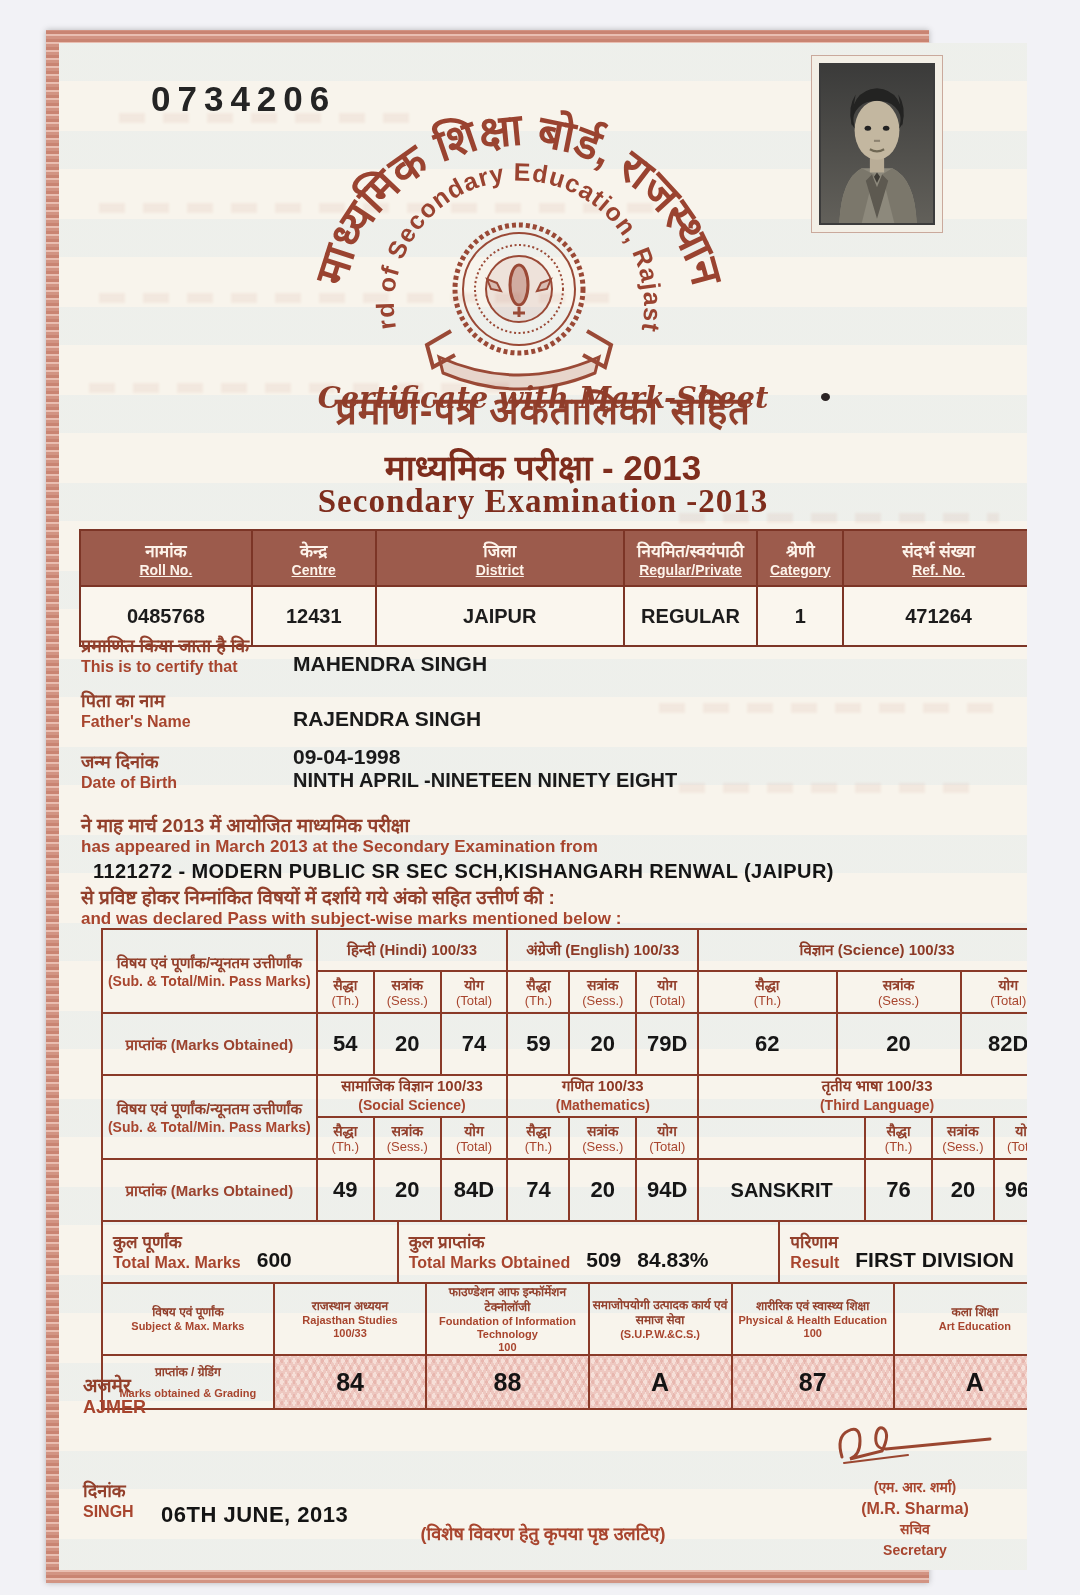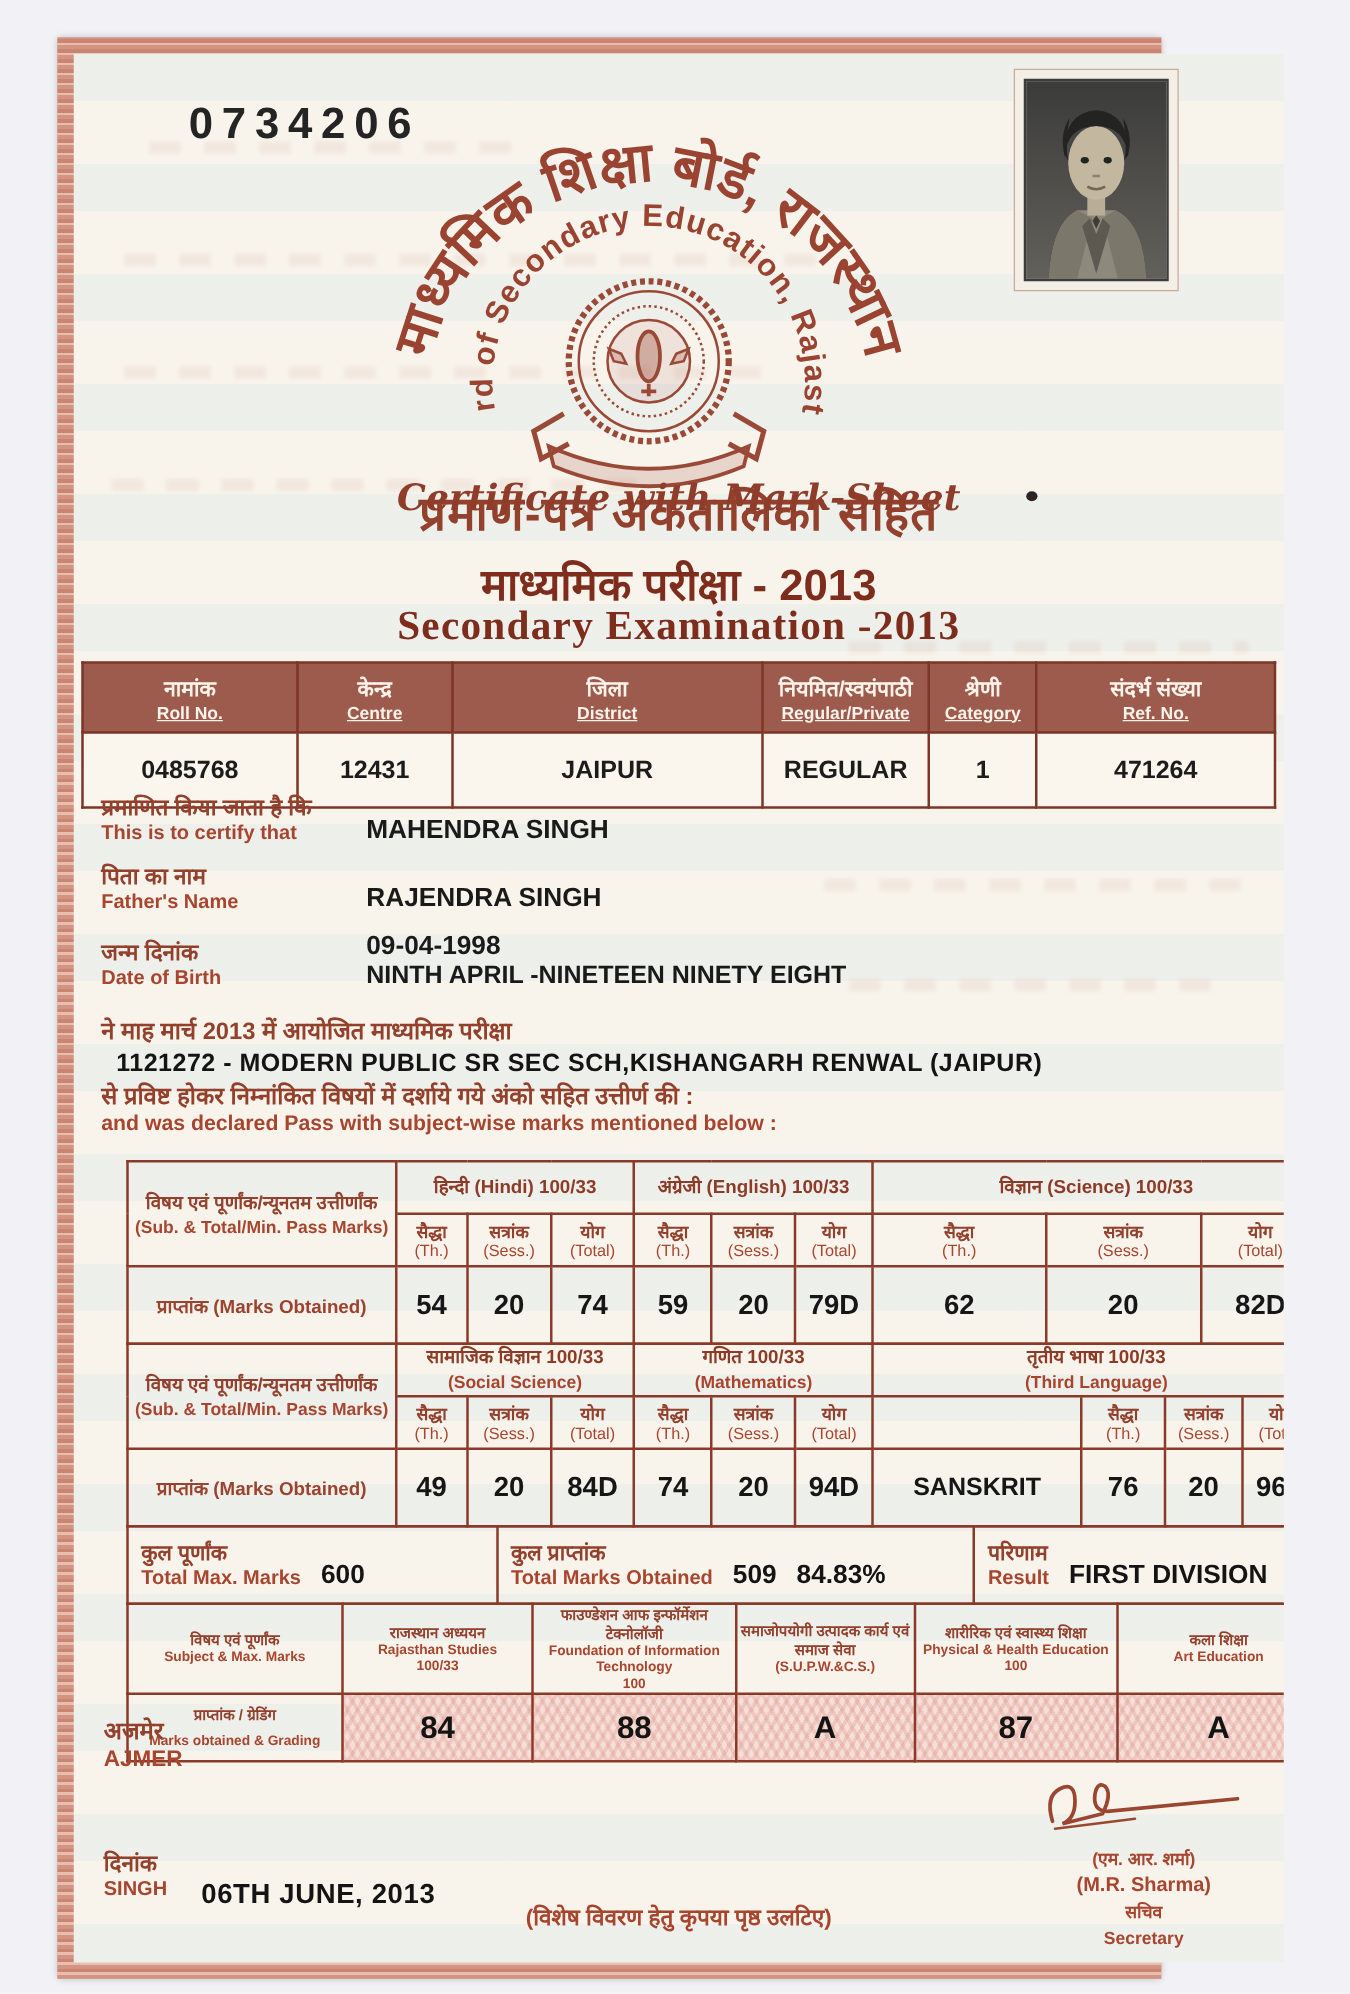--- a/index.html
+++ b/index.html
@@ -34,21 +34,21 @@
   .photo{width:100%;height:100%;border:2px solid #3c3c3c;box-sizing:border-box;display:block;}
   .arc-art{position:absolute;left:140px;top:18px;width:640px;height:420px;}
   .dot-art{position:absolute;width:9px;height:8px;border-radius:50%;background:#2c2424;}
   .titleline{position:absolute;width:100%;text-align:center;}
   .t-hi1{top:296px;font-size:38px;font-weight:bold;color:#93402c;letter-spacing:1px;margin-top:44px;}
   .t-en1{top:338px;font-size:29px;font-weight:bold;font-style:italic;color:#8f3d2a;
     font-family:"DejaVu Serif", serif;}
   .t-hi2{top:400px;font-size:35px;font-weight:bold;color:#7e2d1d;}
   .t-en2{top:440px;font-size:33px;font-weight:bold;color:#7e2d1d;font-family:"Liberation Serif", serif;letter-spacing:1px;}
   
-  .info-table{position:absolute;left:6px;top:486px;width:956px;border-collapse:collapse;table-layout:fixed;}
+  .info-table{position:absolute;left:20px;top:486px;width:956px;border-collapse:collapse;table-layout:fixed;}
   .info-table td{border:2px solid #7c3526;text-align:center;vertical-align:middle;}
   .info-head td{background:#9c5b4c;color:#fdf3ea;height:52px;}
   .info-head .h-hi{font-size:17px;font-weight:bold;}
   .info-head .h-en{font-size:14px;font-weight:bold;text-decoration:underline;}
   .info-vals td{height:56px;font-size:20px;font-weight:bold;color:#1c1c1c;background:#faf6ee;}
   
   .details{position:absolute;left:22px;top:592px;width:920px;}
   .drow{display:flex;align-items:flex-end;margin-bottom:13px;}
   .dlabel{width:212px;flex:none;}
   .hi{color:#93402c;font-size:18px;font-weight:bold;line-height:22px;}
@@ -254,20 +254,21 @@
           </div>
         <div class="dvalue">
           <div>09-04-1998</div>
           <div class="sub">NINTH APRIL -NINETEEN NINETY EIGHT</div>
         </div>
       </div>
     </div>
 
     <div class="decl">
       <div class="hi">ने माह मार्च 2013 में आयोजित माध्यमिक परीक्षा</div>
+      <div class="enl">has appeared in March 2013 at the Secondary Examination from</div>
       <div class="school">1121272 - MODERN PUBLIC SR SEC SCH,KISHANGARH RENWAL (JAIPUR)</div>
       <div class="hi">से प्रविष्ट होकर निम्नांकित विषयों में दर्शाये गये अंको सहित उत्तीर्ण की :</div>
       <div class="enl">and was declared Pass with subject-wise marks mentioned below :</div>
     </div>
 
     <div class="marks-zone">
 
       <table class="marks">
         <colgroup>
           <col style="width:22.5%">

